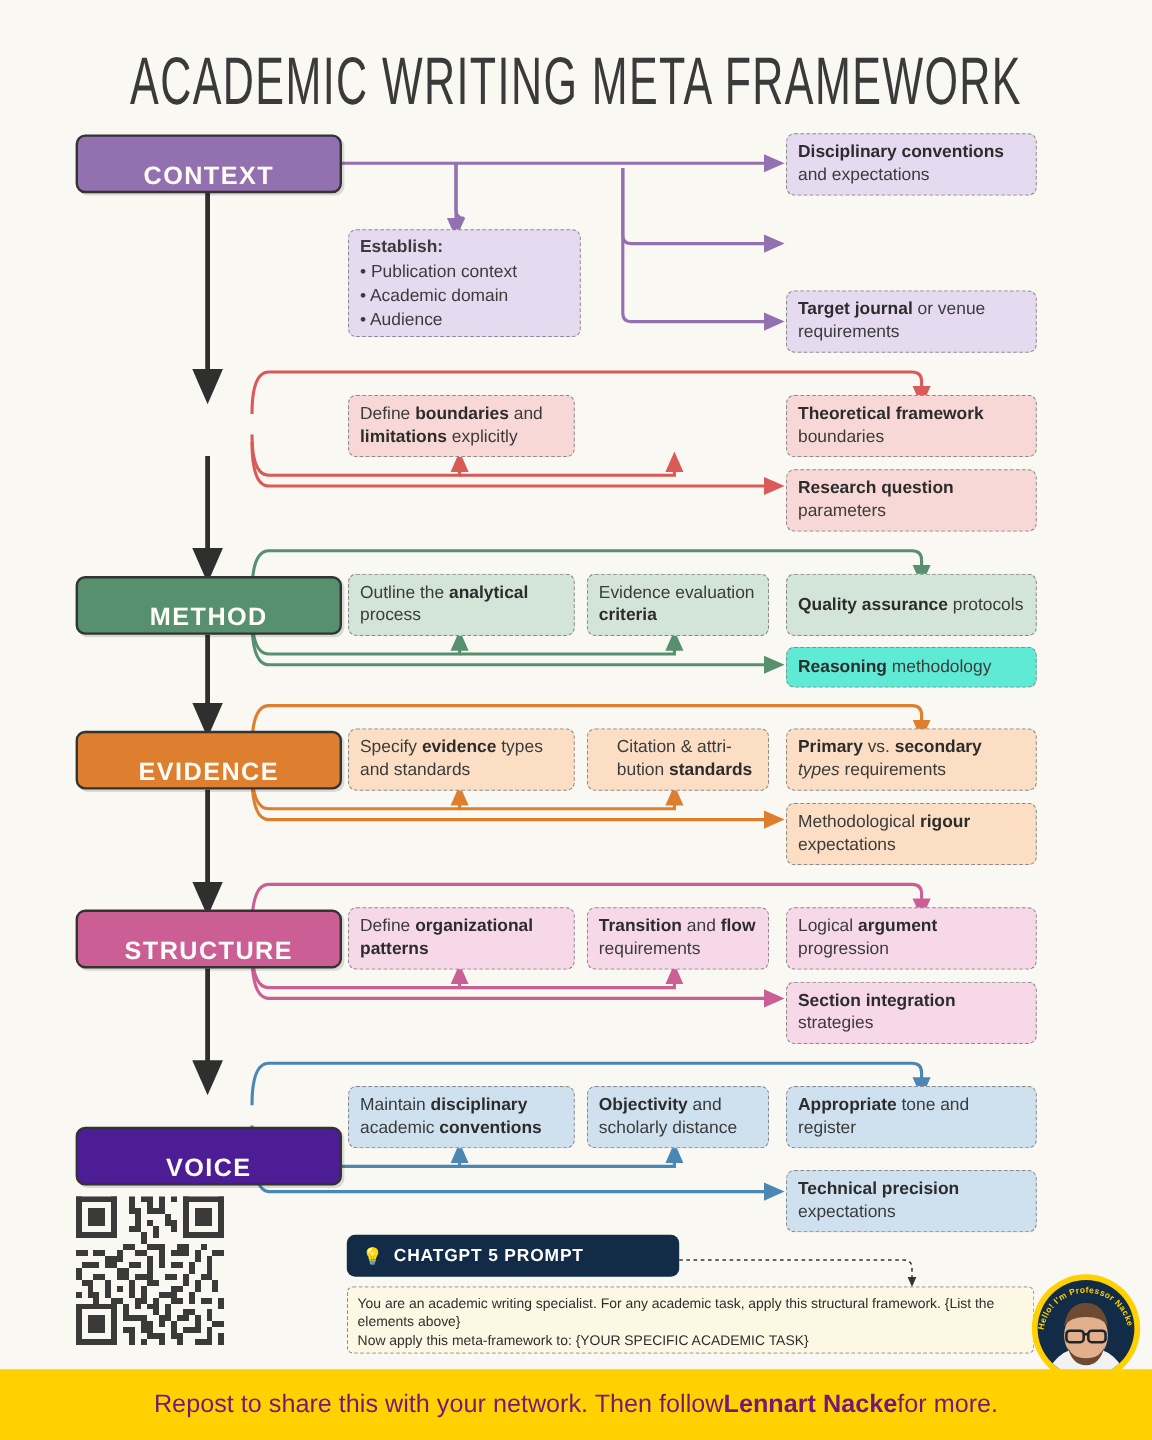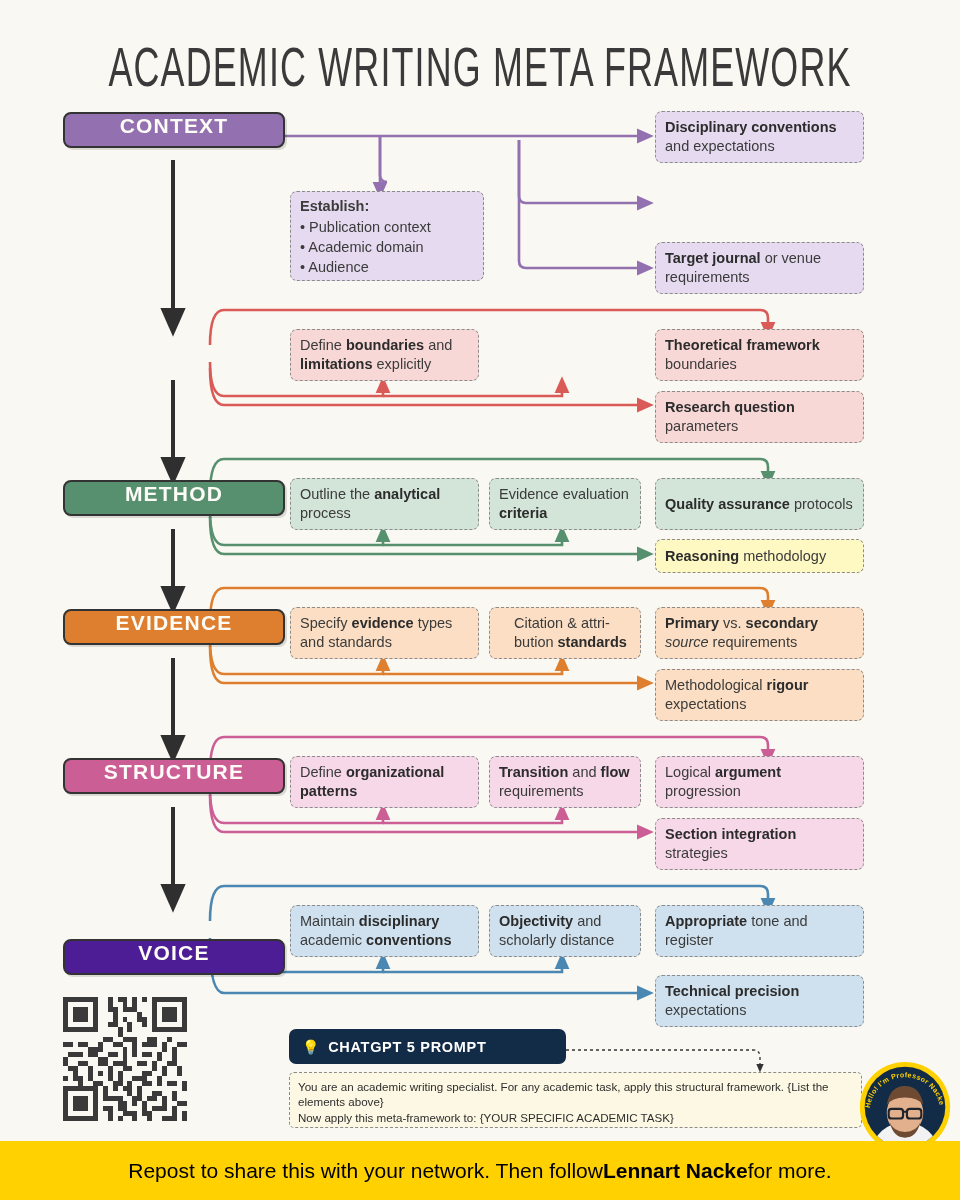--- a/index.html
+++ b/index.html
@@ -20,23 +20,23 @@
     color: #3a3a3a;
     transform: scaleX(0.78) scaleY(1.22);
     transform-origin: center top;
   }
 
   
   #wires { position: absolute; left: 0; top: 0; width: 960px; height: 1200px; pointer-events: none; }
 
   
   .pillar {
-    position: absolute; width: 222px; height: 36px;
+    position: absolute; width: 222px; height: 49px;
     border: 2px solid #333; border-radius: 8px;
-    display: flex; align-items: flex-start; justify-content: center;
+    display: flex; align-items: flex-end; justify-content: center;
     color: #fdfcf7; font-size: 21px; font-weight: 700; letter-spacing: 1.2px;
     box-shadow: 2px 2px 0 rgba(0,0,0,0.12);
   }
 
   
   .dbox {
     position: absolute;
     border: 1.5px dashed #8b8b8b; border-radius: 7px;
     padding: 7px 9px;
     font-size: 14.5px; line-height: 1.30; color: #3b3b3b;
@@ -65,21 +65,21 @@
   }
 
   
   #avatar { position: absolute; left: 857px; top: 1059px; width: 96px; height: 96px; }
 
   
   .banner {
     position: absolute; left: 0; top: 1141px; width: 960px; height: 59px;
     background: #ffd100;
     display: flex; align-items: center; justify-content: center;
-    font-size: 21px; color: #000000;
+    font-size: 21px; color: #701a75;
   }
   .banner b { font-weight: 700; }
 </style>
 </head>
 <body>
 
 <div id="stage">
 
   <div class="title">ACADEMIC WRITING META FRAMEWORK</div>
 
@@ -201,35 +201,35 @@
   </div>
   <div class="dbox" style="left:290px; top:478px; width:189px; height:52px; background:#d3e4d8;">
       <div>Outline the <b>analytical</b> process</div>
     </div>
   <div class="dbox" style="left:489px; top:478px; width:152px; height:52px; background:#d3e4d8;">
       <div>Evidence evaluation <b>criteria</b></div>
     </div>
   <div class="dbox" style="left:655px; top:478px; width:209px; height:52px; background:#d3e4d8;">
       <div><b>Quality assurance</b> protocols</div>
     </div>
-  <div class="dbox" style="left:655px; top:539px; width:209px; height:34px; background:#fef9c3;">
+  <div class="dbox" style="left:655px; top:539px; width:209px; height:34px; background:#5eead4;">
       <div><b>Reasoning</b> methodology</div>
     </div>
 
   <div class="pillar" style="left:63px; top:609px; background:#dd7f2e;">
     <span>EVIDENCE</span>
   </div>
   <div class="dbox" style="left:290px; top:607px; width:189px; height:52px; background:#fbdec3;">
       <div>Specify <b>evidence</b> types and standards</div>
     </div>
   <div class="dbox" style="left:489px; top:607px; width:152px; height:52px; background:#fbdec3;padding-left:24px;">
       <div>Citation &amp; attri-bution <b>standards</b></div>
     </div>
   <div class="dbox" style="left:655px; top:607px; width:209px; height:52px; background:#fbdec3;">
-      <div><b>Primary</b> vs. <b>secondary</b> <i>source</i> requirements</div>
+      <div><b>Primary</b> vs. <b>secondary</b> <i>types</i> requirements</div>
     </div>
   <div class="dbox" style="left:655px; top:669px; width:209px; height:52px; background:#fbdec3;">
       <div>Methodological <b>rigour</b> expectations</div>
     </div>
 
   <div class="pillar" style="left:63px; top:758px; background:#cc5e96;">
     <span>STRUCTURE</span>
   </div>
   <div class="dbox" style="left:290px; top:756px; width:189px; height:52px; background:#f7d8e8;">
       <div>Define <b>organizational patterns</b></div>

